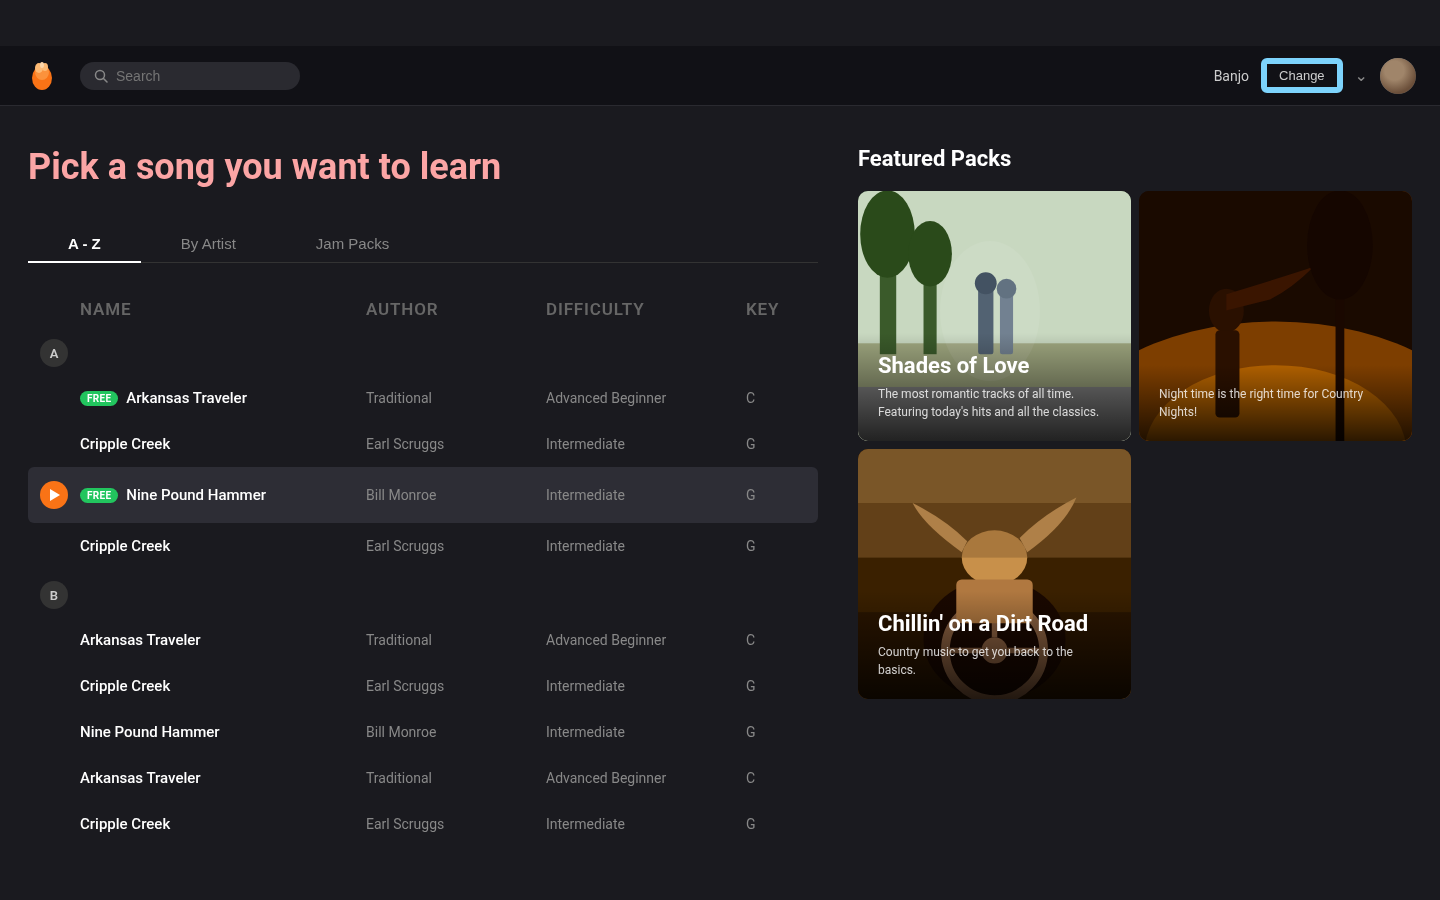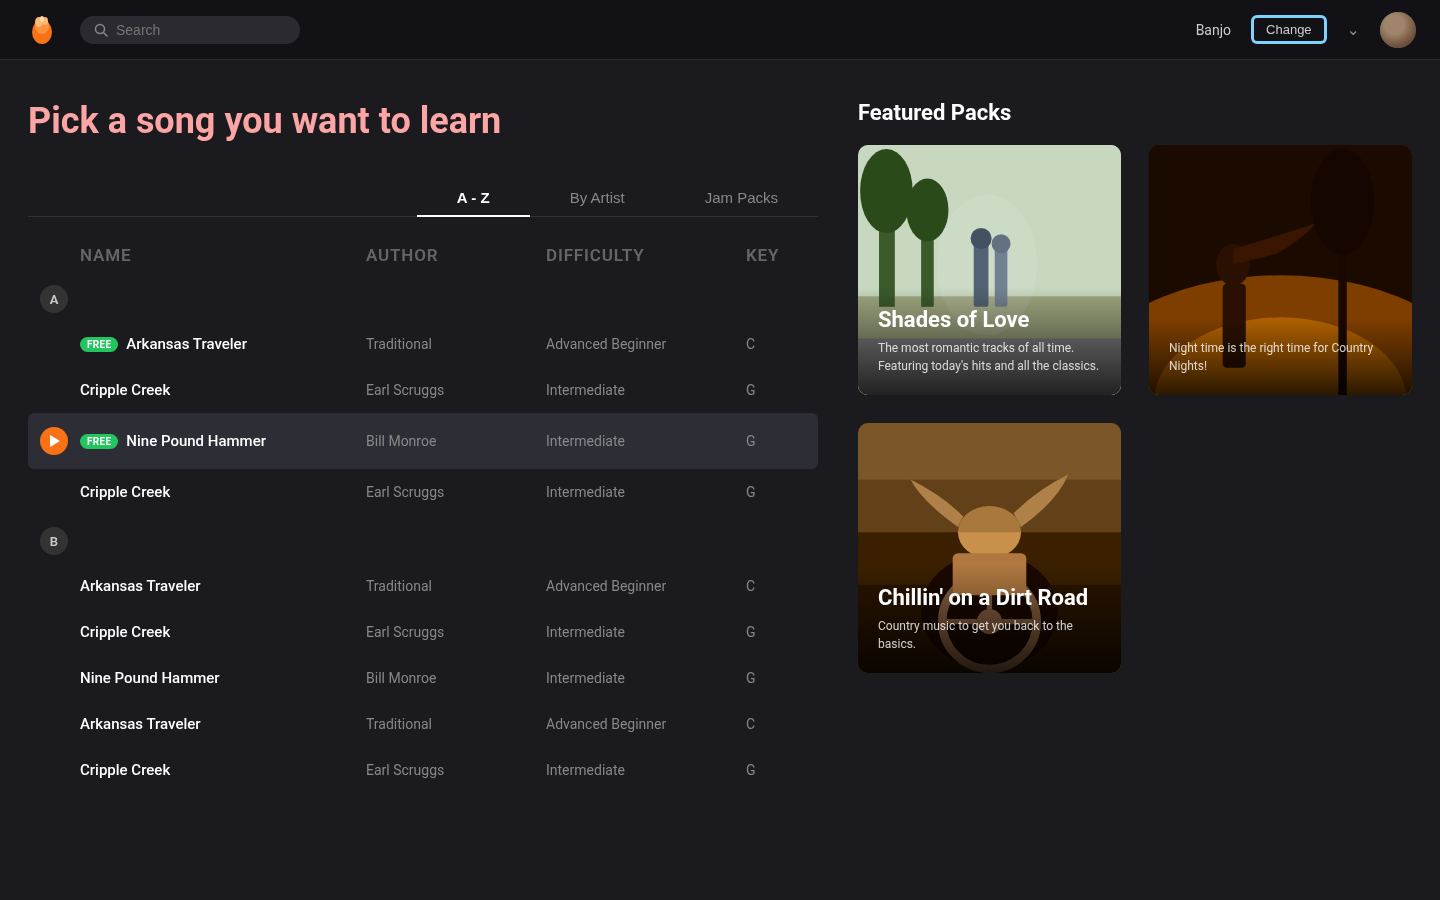--- a/index.html
+++ b/index.html
@@ -14,20 +14,21 @@
 
     
     .header {
       background: #111116;
       height: 60px;
       display: flex;
       align-items: center;
       padding: 0 24px;
       justify-content: space-between;
       border-bottom: 1px solid #2a2a30;
+      margin-top: 46px;
     }
 
     .header-left {
       display: flex;
       align-items: center;
       gap: 20px;
     }
 
     .logo {
       width: 36px;
@@ -54,31 +55,31 @@
     }
 
     .search-icon-svg {
       color: #888;
       flex-shrink: 0;
     }
 
     .header-right {
       display: flex;
       align-items: center;
-      gap: 20px;
+      gap: 12px;
     }
 
     .instrument-label {
       color: #ccc;
       font-size: 14px;
     }
 
     .change-btn {
       background: transparent;
-      border: 3px solid #7dd3fc;
+      border: 6px solid #7dd3fc;
       color: #ccc;
       border-radius: 6px;
       padding: 4px 12px;
       font-size: 13px;
       cursor: pointer;
     }
 
     .chevron-down {
       color: #888;
       font-size: 16px;
@@ -118,22 +119,21 @@
       font-weight: 700;
       color: #fca5a5;
       margin-bottom: 36px;
       line-height: 1.2;
     }
 
     
     .tabs {
       display: flex;
       border-bottom: 1px solid #333;
-      margin-bottom: 20px;
-      justify-content: flex-end;
+      margin-bottom: 28px;
     }
 
     .tab {
       padding: 10px 40px;
       font-size: 15px;
       color: #888;
       cursor: pointer;
       position: relative;
       background: none;
       border: none;
@@ -258,21 +258,21 @@
     .featured-title {
       font-size: 22px;
       font-weight: 700;
       color: #fff;
       margin-bottom: 20px;
     }
 
     .packs-grid {
       display: grid;
       grid-template-columns: 1fr 1fr;
-      gap: 28px;
+      gap: 8px;
     }
 
     .pack-card {
       border-radius: 10px;
       overflow: hidden;
       position: relative;
       height: 250px;
       cursor: pointer;
     }
 

